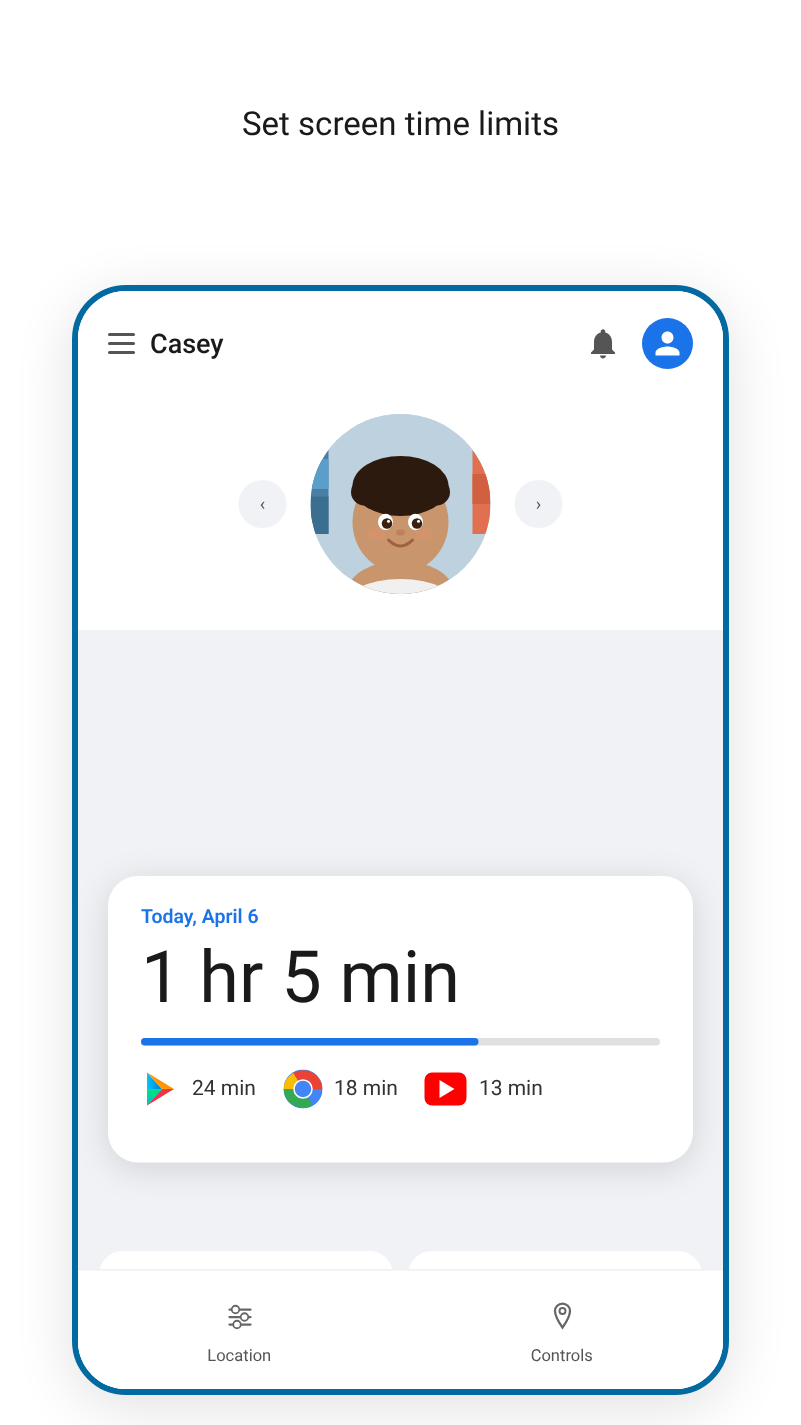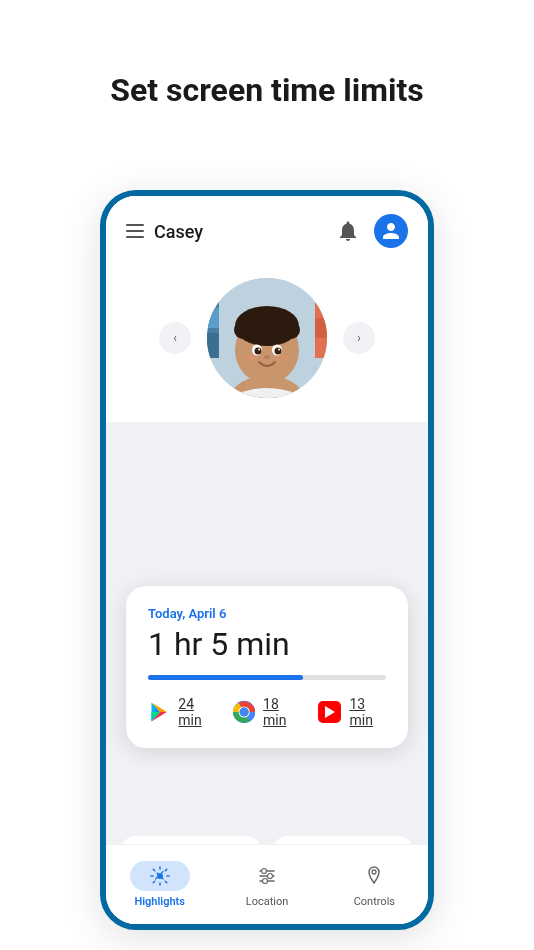--- a/index.html
+++ b/index.html
@@ -8,39 +8,39 @@
       height: 950px;
       background: #ffffff;
       font-family: 'Google Sans', Roboto, Arial, sans-serif;
       overflow: hidden;
       position: relative;
     }
 
     
     .page-title {
       text-align: center;
-      font-size: 32px;
-      font-weight: 700;
+      font-size: 22px;
+      font-weight: 400;
       color: #1a1a1a;
       padding-top: 70px;
       padding-bottom: 30px;
       line-height: 1.25;
     }
 
     
     .phone-mockup {
       position: absolute;
       top: 190px;
       left: 50%;
       transform: translateX(-50%);
-      width: 334px;
+      width: 438px;
       height: 740px;
       background: #f8f8f8;
       border-radius: 36px;
-      border: 6px solid #0369a1;
+      border: 4px solid #0369a1;
       box-shadow: 0 8px 40px rgba(0,0,0,0.12);
       overflow: hidden;
     }
 
     
     .phone-inner {
       width: 100%;
       height: 100%;
       background: #f0f2f5;
       position: relative;
@@ -147,34 +147,34 @@
     }
 
     
     .card-overlay {
       position: absolute;
       top: 390px;
       left: 20px;
       right: 20px;
       background: #ffffff;
       border-radius: 20px;
-      padding: 20px 22px 20px 22px;
+      padding: 20px 22px 36px 22px;
       box-shadow: 0 4px 24px rgba(0,0,0,0.13);
       z-index: 10;
     }
 
     .card-date {
       font-size: 13px;
       font-weight: 600;
       color: #1a73e8;
       margin-bottom: 4px;
     }
 
     .card-time {
-      font-size: 32px;
+      font-size: 48px;
       font-weight: 400;
       color: #1a1a1a;
       margin-bottom: 12px;
     }
 
     .progress-bar-bg {
       height: 5px;
       background: #e0e0e0;
       border-radius: 3px;
       margin-bottom: 16px;
@@ -197,21 +197,20 @@
     .app-usage-item {
       display: flex;
       align-items: center;
       gap: 8px;
     }
 
     .app-usage-time {
       font-size: 14px;
       color: #333;
       font-weight: 400;
-      text-decoration: underline;
     }
 
     .app-icon-youtube {
       width: 28px;
       height: 22px;
       background: #ff0000;
       border-radius: 5px;
       display: flex;
       align-items: center;
       justify-content: center;
@@ -480,30 +479,20 @@
             <line x1="6.5" y1="14" x2="9.5" y2="14" stroke="#1a73e8" stroke-width="1.4" stroke-linecap="round"></line>
           </svg>
         </div>
         <div class="small-card-line"></div>
         <div class="small-card-line short"></div>
       </div>
     </div>
 
     <div class="bottom-nav">
 
-      <div class="nav-item">
-        <div class="nav-item-icon-wrapper active">
-          <svg width="22" height="22" viewBox="0 0 22 22" fill="none">
-            <circle cx="11" cy="11" r="3" fill="#1a73e8"></circle>
-            <path d="M11 2v2M11 18v2M2 11h2M18 11h2M4.22 4.22l1.42 1.42M16.36 16.36l1.42 1.42M4.22 17.78l1.42-1.42M16.36 5.64l1.42-1.42" stroke="#1a73e8" stroke-width="1.5" stroke-linecap="round"></path>
-            <path d="M8 8l1.5 1.5M12.5 12.5l1.5 1.5M12.5 8l1.5-1.5M8 12.5l-1.5 1.5" stroke="#1a73e8" stroke-width="1.2" stroke-linecap="round"></path>
-          </svg>
-        </div>
-        <span class="nav-item-label active">Highlights</span>
-      </div>
 
       <div class="nav-item">
         <div class="nav-item-icon-wrapper">
           <svg width="22" height="22" viewBox="0 0 22 22" fill="none">
             <line x1="4" y1="6" x2="18" y2="6" stroke="#666" stroke-width="1.5" stroke-linecap="round"></line>
             <line x1="4" y1="11" x2="18" y2="11" stroke="#666" stroke-width="1.5" stroke-linecap="round"></line>
             <line x1="4" y1="16" x2="18" y2="16" stroke="#666" stroke-width="1.5" stroke-linecap="round"></line>
             <circle cx="8" cy="6" r="2.5" fill="white" stroke="#666" stroke-width="1.2"></circle>
             <circle cx="14" cy="11" r="2.5" fill="white" stroke="#666" stroke-width="1.2"></circle>
             <circle cx="9" cy="16" r="2.5" fill="white" stroke="#666" stroke-width="1.2"></circle>

